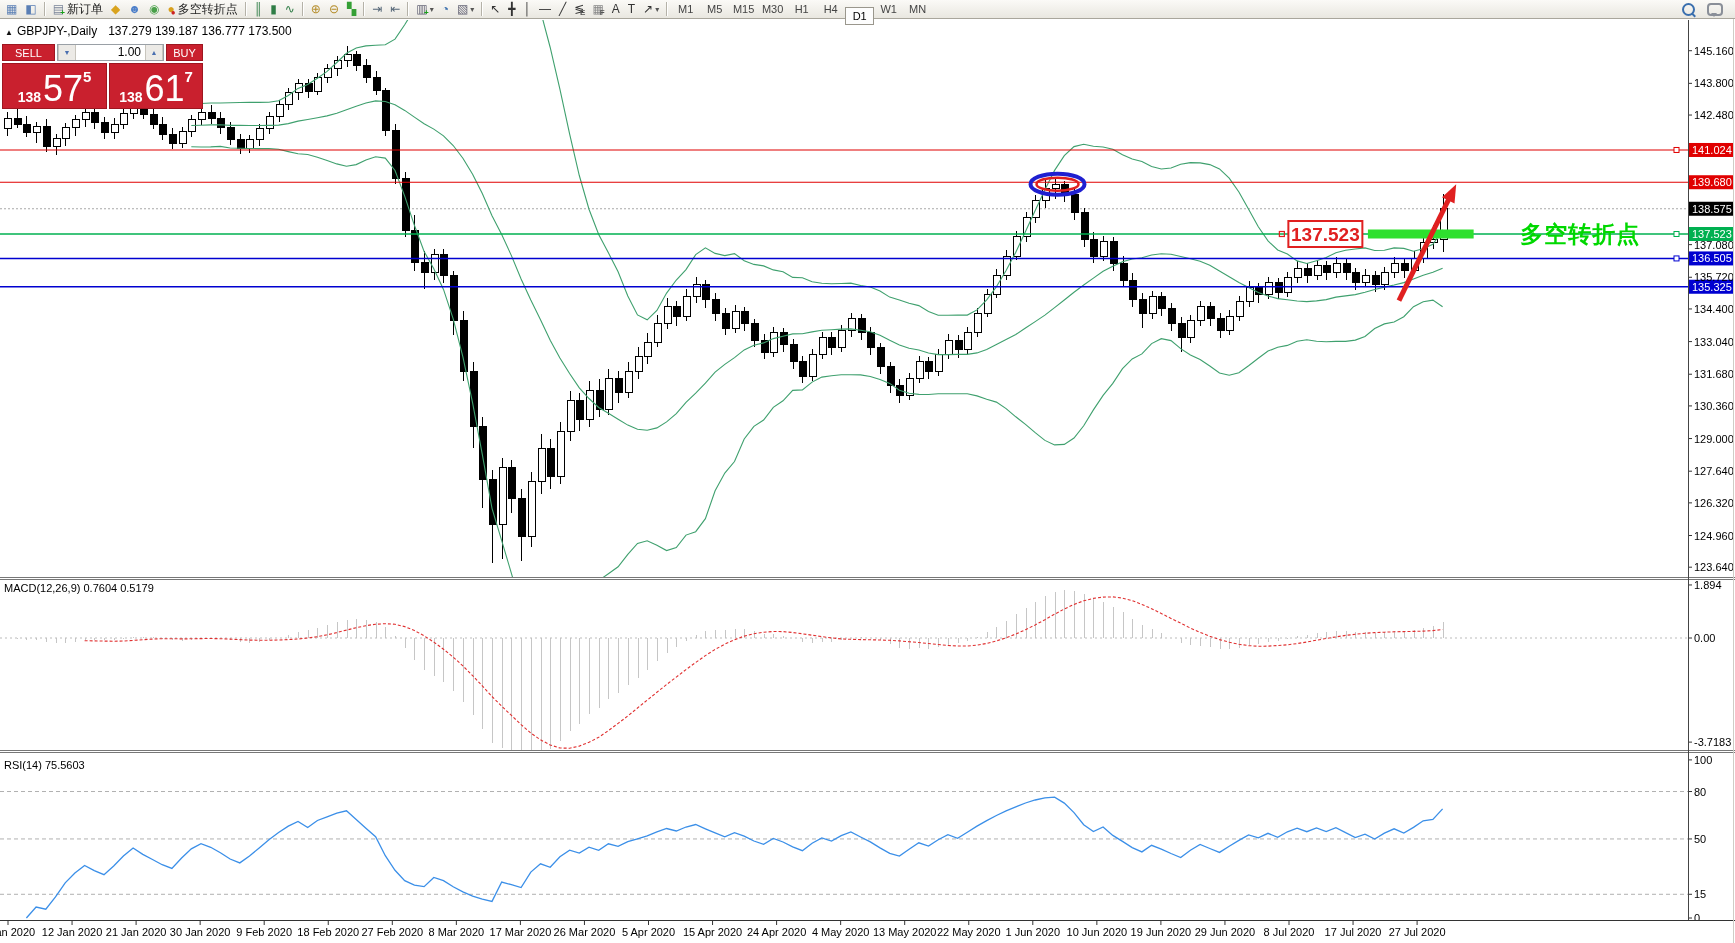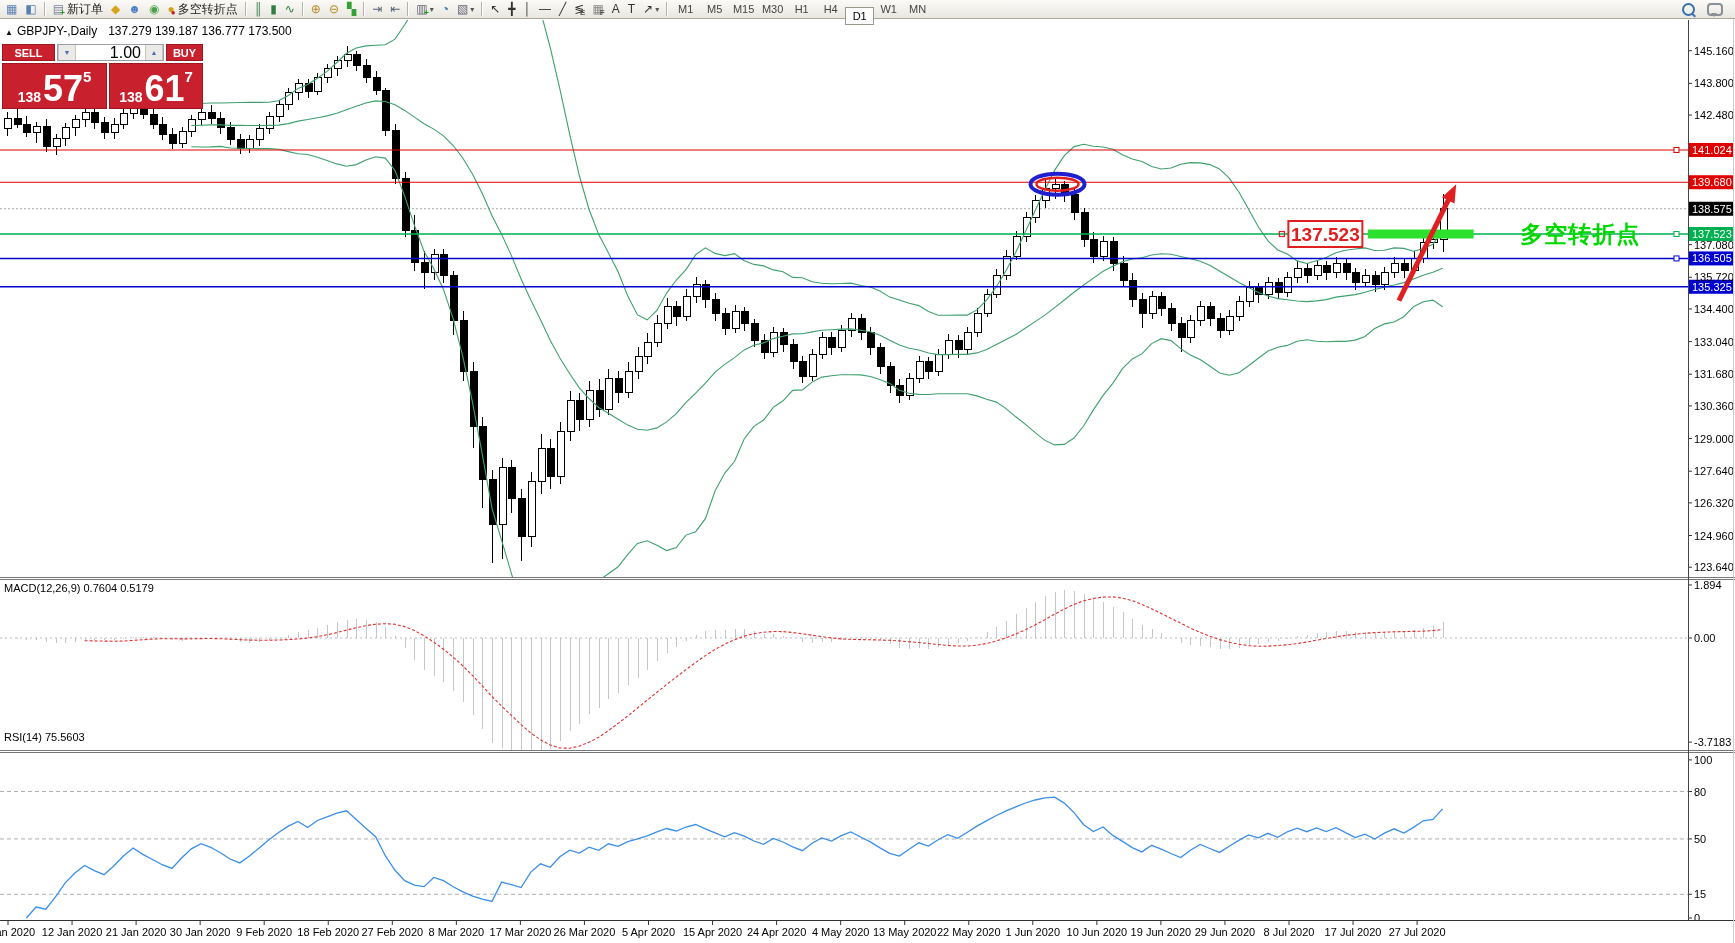--- a/index.html
+++ b/index.html
@@ -20,32 +20,32 @@
   .icon-magnifier:after{content:"";position:absolute;width:5px;height:2px;background:#3a6fae;transform:rotate(45deg);left:7px;top:9px;}
   .icon-chat{width:12px;height:9px;border:2px solid #8a8f98;border-radius:4px;position:relative;display:inline-block;}
   .icon-chat:after{content:"";position:absolute;left:2px;top:8px;border-left:3px solid transparent;border-right:3px solid transparent;border-top:4px solid #8a8f98;}
   
   #chart-title{position:absolute;left:5px;top:24px;z-index:6;font-size:12px;color:#000;}
   #chart-title .mark{font-size:8px;margin-right:4px;color:#111;}
   #chart-title .sym{margin-right:11px;}
   
   #trade-widget{position:absolute;left:2px;top:44px;width:201px;z-index:8;}
   .tw-row1{display:flex;height:17px;}
-  .tw-btn{background:#c9202e;color:#fff;font-size:11px;font-weight:bold;display:flex;align-items:center;justify-content:center;border:1px solid #9e1620;box-sizing:border-box;}
+  .tw-btn{background:#c9202e;color:#fff;font-size:11px;font-weight:normal;display:flex;align-items:center;justify-content:center;border:1px solid #9e1620;box-sizing:border-box;}
   #sell-btn{width:53px;}
   #buy-btn{width:37px;}
   #vol-box{flex:1;display:flex;border:1px solid #9aa0a6;background:#fff;margin:0 2px;box-sizing:border-box;}
   .vol-btn{width:16px;background:#eceae6;color:#4a6fb0;font-size:7px;display:flex;align-items:center;justify-content:center;border-left:1px solid #c8c5bd;border-right:1px solid #c8c5bd;}
-  #vol-value{flex:1;text-align:right;font-size:16px;line-height:15px;padding-right:4px;color:#000;}
+  #vol-value{flex:1;text-align:right;font-size:12px;line-height:15px;padding-right:4px;color:#000;}
   .tw-tiles{display:flex;margin-top:2px;height:46px;}
   .tile{background:#c9202e;border:1px solid #9e1620;color:#fff;display:flex;align-items:flex-end;justify-content:center;padding:1px 3px 3px 3px;box-sizing:border-box;}
   #sell-tile{width:105px;margin-right:2px;}
   #buy-tile{flex:1;}
   .tile .small{font-size:14px;font-weight:bold;margin-right:2px;line-height:1.05;}
-  .tile .main{font-size:36px;font-weight:bold;line-height:0.92;}
+  .tile .main{font-size:36px;font-weight:normal;line-height:0.92;}
   .tile .sup{font-size:15px;font-weight:bold;align-self:flex-start;margin-top:3px;}
   
   .ind-label{position:absolute;left:4px;z-index:6;font-size:11px;color:#000;}
   #chart-svg{position:absolute;left:0;top:0;z-index:1;}
 </style>
 </head>
 <body>
 
 <div id="app">
   <div id="toolbar">
@@ -792,14 +792,14 @@
       </div>
       <div class="tile" id="buy-tile">
         <span class="small">138</span>
           <span class="main">61</span>
           <span class="sup">7</span>
       </div>
     </div>
   </div>
 
   <div class="ind-label" style="top:582px">MACD(12,26,9) 0.7604 0.5179</div>
-  <div class="ind-label" style="top:731px">RSI(14) 75.5603</div>
+  <div class="ind-label" style="top:759px">RSI(14) 75.5603</div>
 </div>
 
 </body></html>

